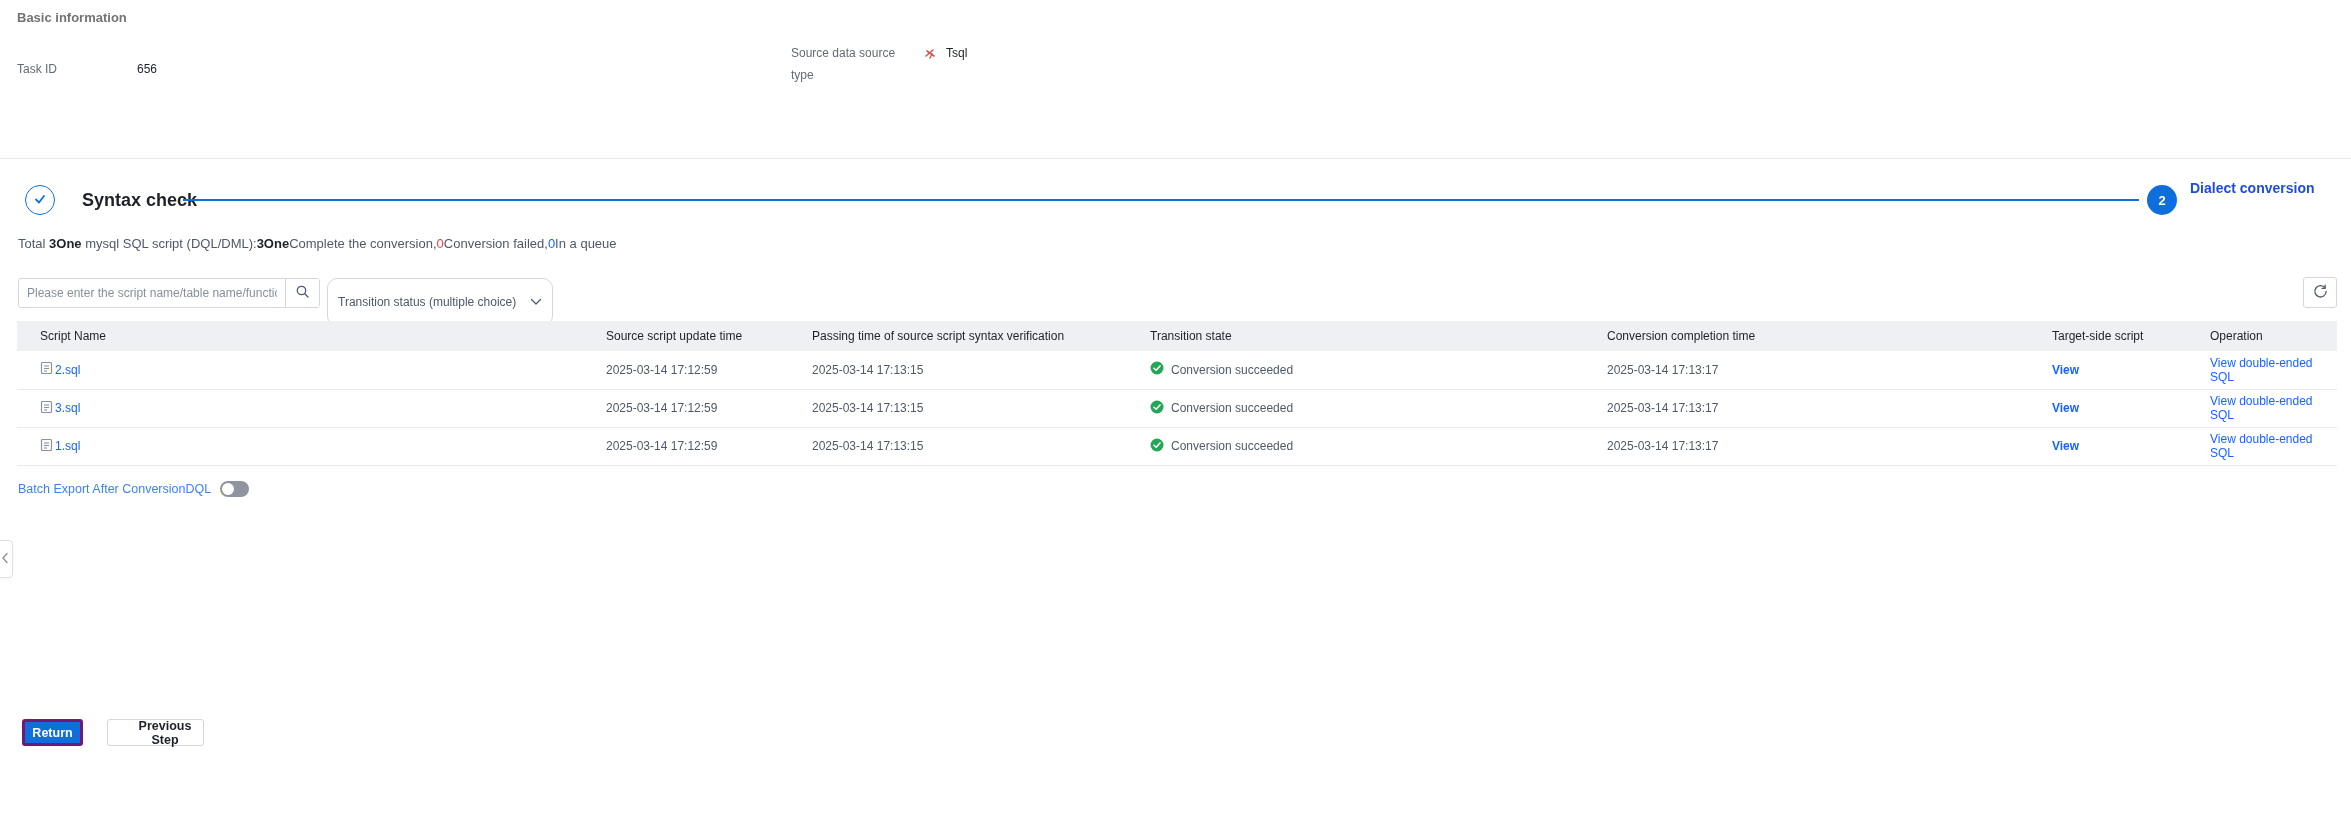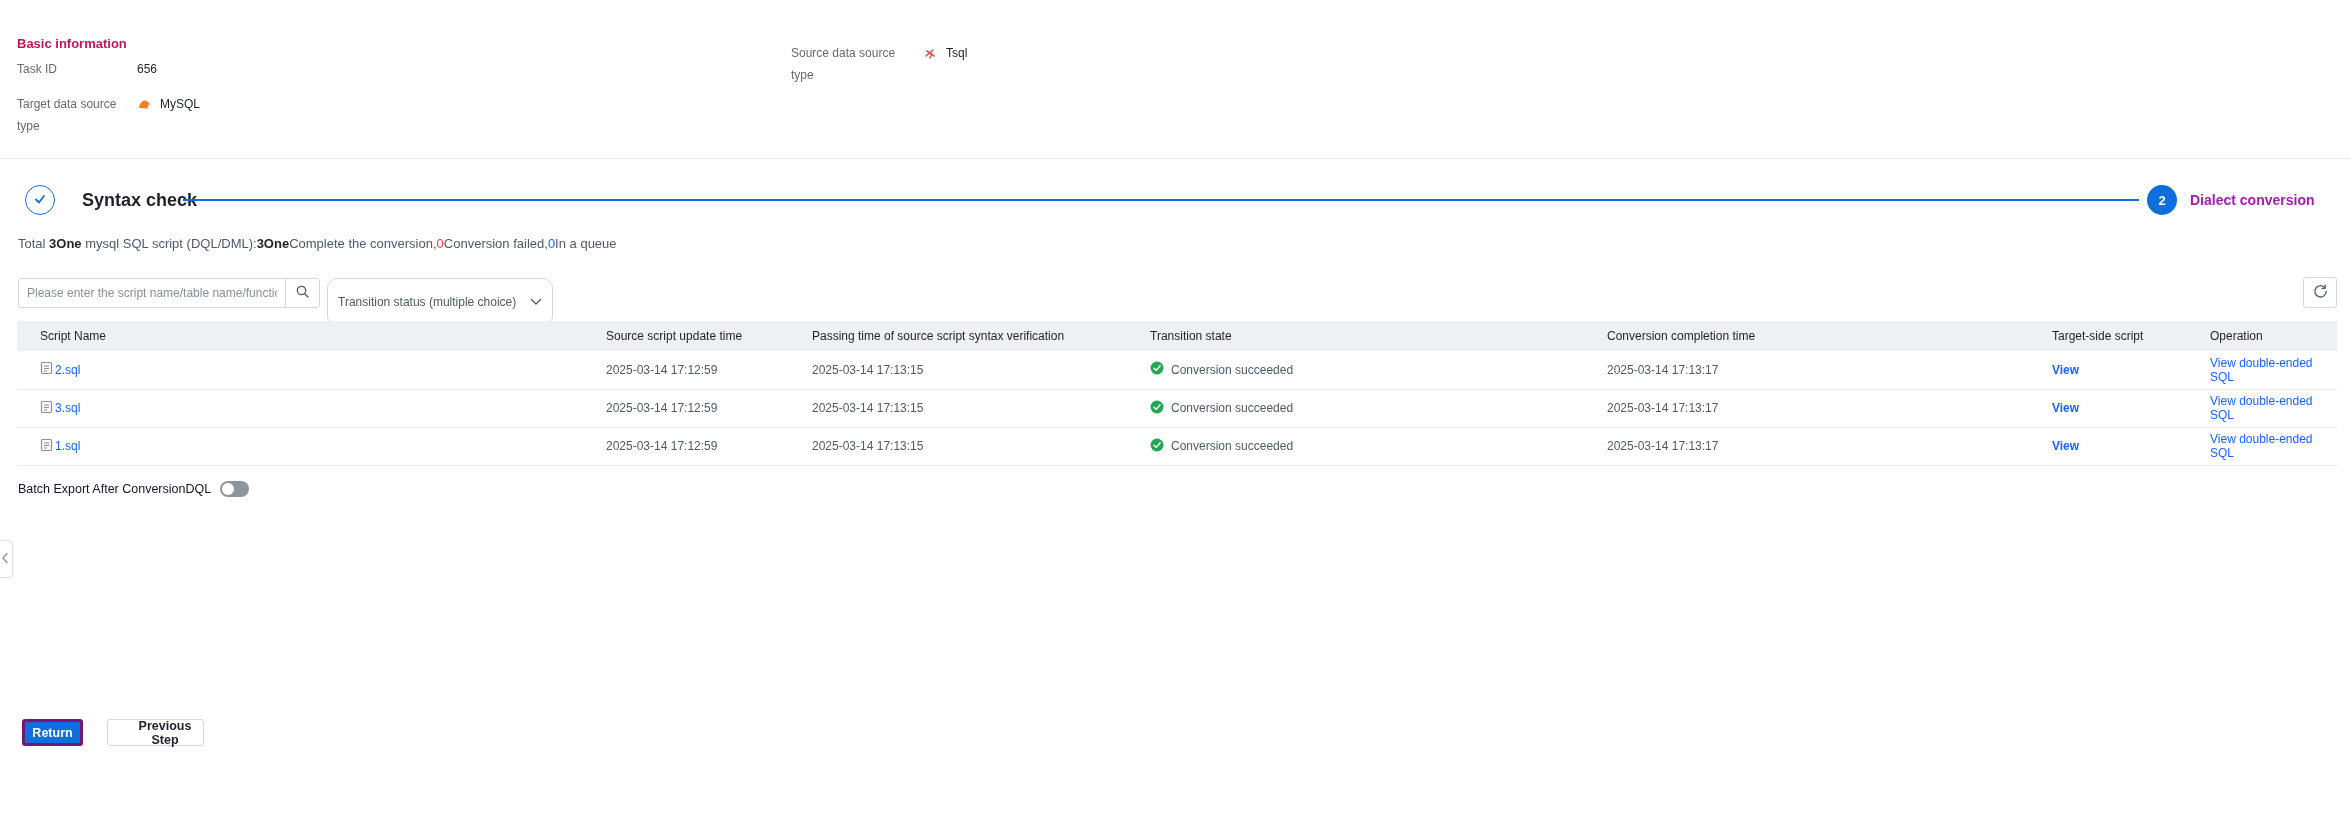--- a/index.html
+++ b/index.html
@@ -1,38 +1,38 @@
 <!DOCTYPE html>
 <html><head>
 <meta charset="utf-8">
 <style>
   * { margin:0; padding:0; box-sizing:border-box; }
   html,body { width:2351px; height:826px; background:#ffffff; }
   body { font-family:"Liberation Sans", sans-serif; font-size:12px; color:#1d2129; position:relative; overflow:hidden; }
   .page { position:absolute; inset:0; }
 
   
-  .section-title { position:absolute; left:17px; top:10px; font-size:13px; font-weight:700; color:#be185d;margin-top:26px; }
+  .section-title { position:absolute; left:17px; top:10px; font-size:13px; font-weight:700; color:#737373; }
   .field { position:absolute; display:flex; align-items:flex-start; }
   .f-label { width:112px; margin-right:8px; color:#646a73; line-height:22px; }
   .f-value { color:#1d2129; line-height:22px; display:flex; align-items:center; gap:8px; }
   .f-taskid { left:17px; top:42px;margin-top:16px; }
   .f-source { left:791px; top:42px; }
   .f-source .f-label { margin-right:20px; }
   .f-target { left:17px; top:93px; }
   .ds-icon { width:15px; height:15px; display:inline-block; }
 
   .divider { position:absolute; left:0; top:158px; width:2351px; height:1px; background:#e8eaed; }
 
   
   .step-circle-done { position:absolute; left:25px; top:185px; width:30px; height:30px; border:1.5px solid #0e6edc; border-radius:50%; display:flex; align-items:center; justify-content:center; background:#fff; }
   .step-label-done { position:absolute; left:82px; top:185px; height:30px; line-height:30px; font-size:18px; font-weight:700; color:#1d2129; }
   .step-line { position:absolute; left:183px; top:199px; width:1956px; height:2px; background:#0e6edc; }
   .step-circle-active { position:absolute; left:2147px; top:185px; width:30px; height:30px; background:#0e6edc; border-radius:50%; color:#fff; font-size:13px; font-weight:700; display:flex; align-items:center; justify-content:center; }
-  .step-label-active { position:absolute; left:2190px; top:185px; height:30px; line-height:30px; font-size:14px; font-weight:700; color:#a21caf; }
+  .step-label-active { position:absolute; left:2190px; top:173px; height:30px; line-height:30px; font-size:14px; font-weight:700; color:#1d4ed8; }
 
   
   .summary { position:absolute; left:18px; top:236px; font-size:13px; color:#4e5969; }
   .summary .seg-normal { color:#4e5969; }
   .summary .seg-bold { color:#1d2129; font-weight:700; }
   .summary .seg-red { color:#f53f3f; }
   .summary .seg-blue { color:#1664ff; }
 
   
   .searchbox { position:absolute; left:18px; top:278px; width:302px; height:30px; border:1px solid #d4d7de; border-radius:3px; display:flex; align-items:stretch; background:#fff; }
@@ -49,21 +49,21 @@
   thead th:first-child { padding-left:23px;margin-top:42px; }
   tbody td { height:38px; border-bottom:1px solid #e8eaed; font-size:12px; color:#4e5969; padding:0; }
   tbody td:first-child { padding-left:23px; }
   .link { color:#1664ff; text-decoration:none; cursor:pointer; }
   .link-strong { font-weight:700; }
   .cell-script { display:flex; align-items:center; gap:2px; }
   .cell-state { display:flex; align-items:center; gap:7px; color:#4e5969; }
 
   
   .batch-row { position:absolute; left:18px; top:480px; display:flex; align-items:center; gap:9px; }
-  .batch-label { font-size:12.5px; color:#0f172a; line-height:18px; }
+  .batch-label { font-size:12.5px; color:#3b82f6; line-height:18px; }
   .switch { width:29px; height:16px; border-radius:8px; background:#8f959e; position:relative; cursor:pointer; }
   .switch .knob { position:absolute; left:2px; top:2px; width:12px; height:12px; background:#fff; border-radius:50%; }
 
   
   .collapse-handle { position:absolute; left:-7px; top:540px; width:20px; height:38px; background:#fff; border:1px solid #dee0e3; border-radius:4px; display:flex; align-items:center; justify-content:flex-end; padding-right:3px; cursor:pointer; box-shadow:0 1px 3px rgba(0,0,0,0.04); }
 
   
   .btn { position:absolute; top:719px; height:27px; border-radius:3px; font-size:12.5px; font-weight:700; font-family:"Liberation Sans",sans-serif; cursor:pointer; display:flex; align-items:center; justify-content:center; }
   .btn-return { left:22px; width:61px; background:#0e6edc; color:#fff; border:3px solid #701a75; }
   .btn-prev { left:107px; width:97px; background:#fff; color:#1d2129; border:1px solid #d4d7de;padding-left:19px; }
@@ -89,31 +89,20 @@
               <path d="M3 10 L10 4"></path>
               <path d="M4 5 L11 10"></path>
               <path d="M7 12 L9 8"></path>
             </g>
           </svg>
       </span>
       <span>Tsql</span>
     </div>
   </div>
 
-  <div class="field f-target">
-    <div class="f-label">Target data source type</div>
-    <div class="f-value">
-      <span class="ds-icon">
-        <svg width="15" height="15" viewBox="0 0 15 15">
-            <path d="M2 11 C2.5 7 4.5 4 7.5 3.5 C9.5 3.2 10.5 4.2 11.5 5.5 C12.3 6.5 13 6.8 13.5 7.5 C12.8 7.8 12 7.6 11.3 7.2 C11.8 8.4 11.4 9.8 10 10.5 C10.8 10.8 11.5 11 12 11.5 L10 11.5 C8 11.5 4 11.3 2 11 Z" fill="#f08123"></path>
-          </svg>
-      </span>
-      <span>MySQL</span>
-    </div>
-  </div>
 
   <div class="divider"></div>
 
   <div class="step-circle-done">
     <span>
       <svg width="14" height="14" viewBox="0 0 14 14">
           <polyline points="3,7.5 6,10.5 11,4" fill="none" stroke="#0e6edc" stroke-width="1.8" stroke-linecap="round" stroke-linejoin="round"></polyline>
         </svg>
     </span>
   </div>

